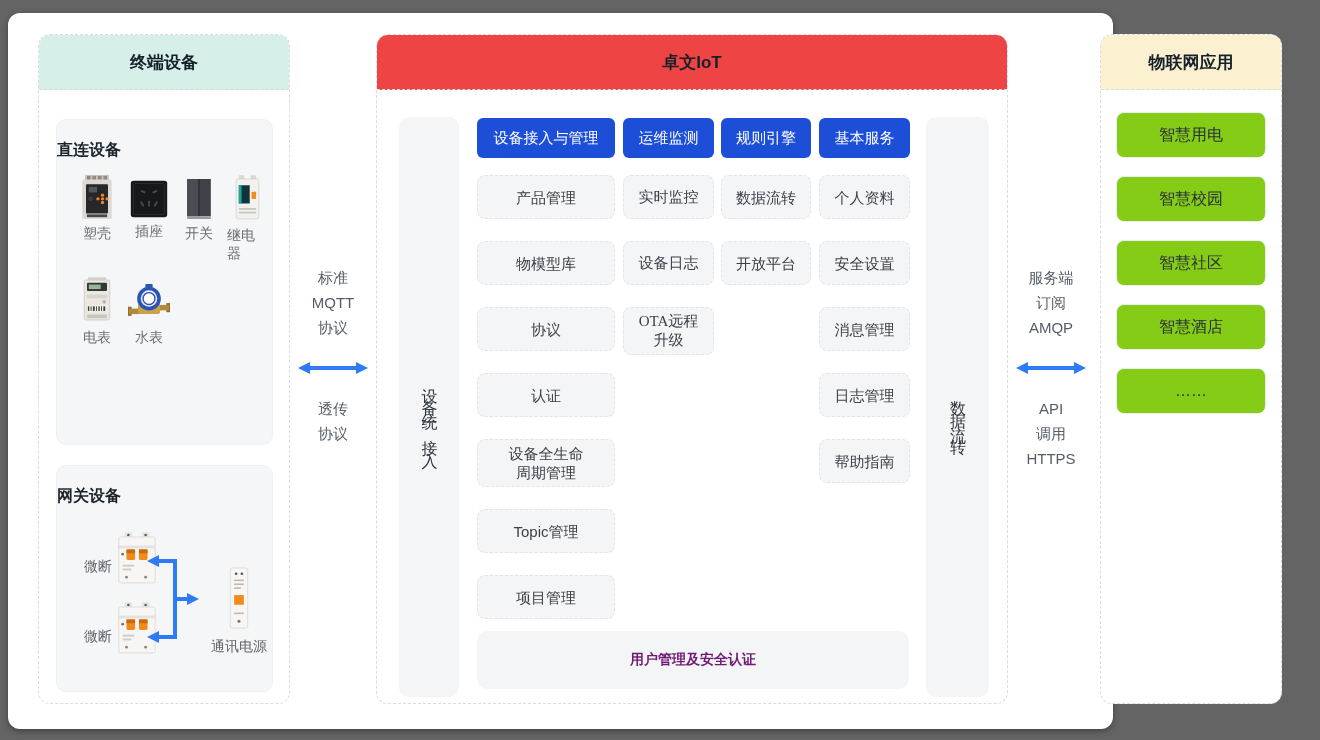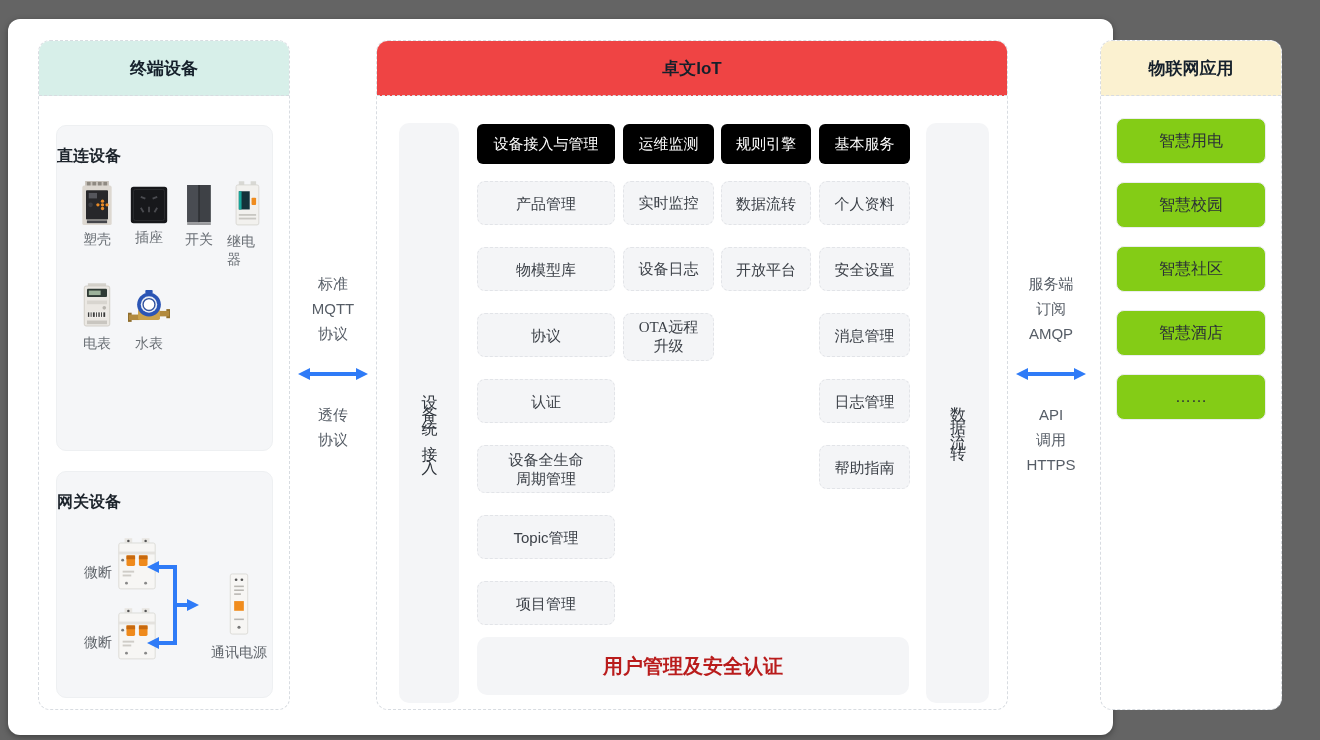--- a/index.html
+++ b/index.html
@@ -4,21 +4,21 @@
 <style>
   * { margin:0; padding:0; box-sizing:border-box; }
   html,body { width:1320px; height:740px; }
   body {
     background:#646464;
     font-family:"Liberation Sans","DejaVu Sans",sans-serif;
     overflow:hidden;
   }
   .page { position:relative; width:1320px; height:740px; }
   .card {
-    position:absolute; left:8px; top:19px; width:1105px; height:716px;
+    position:absolute; left:8px; top:13px; width:1105px; height:716px;
     background:#ffffff; border-radius:12px;
     box-shadow:0 2px 6px rgba(0,0,0,.35);
   }
   .panel {
     position:absolute;
     border:1px dashed #d8dce1;
     border-radius:12px;
     background:#ffffff;
   }
   .panel-header {
@@ -74,38 +74,38 @@
   .rail-text {
     writing-mode:vertical-rl; letter-spacing:13px; padding-top:13px;
     font-size:16px; color:#2f353c;
   }
   .col { position:absolute; top:83px; display:flex; flex-direction:column; }
   .col-1 { left:100px; width:138px; }
   .col-2 { left:246px; width:91px;font-family:Liberation Serif, serif; }
   .col-3 { left:344px; width:90px; }
   .col-4 { left:442px; width:91px; }
   .col-btn {
-    height:40px; border-radius:6px; background:#000000; color:#ffffff;
+    height:40px; border-radius:6px; background:#1d4ed8; color:#ffffff;
     display:flex; align-items:center; justify-content:center;
     font-size:15px; font-weight:500; margin-bottom:17px;
     border:none; white-space:nowrap;
   }
   .col-items { display:flex; flex-direction:column; gap:22px; }
   .item {
     min-height:44px; border-radius:8px; background:#f4f5f7;
     border:1px dashed #e2e4e8;
     display:flex; align-items:center; justify-content:center;
     font-size:15px; color:#3c4148; line-height:19px;
     text-align:center; white-space:pre-line; padding:4px 2px;
   }
   .footer-bar {
     position:absolute; left:100px; top:596px; width:432px; height:58px;
     background:#f4f5f7; border-radius:10px;
     display:flex; align-items:center; justify-content:center;
-    font-size:20px; font-weight:700; color:#b91c1c;
+    font-size:14px; font-weight:700; color:#701a75;
   }
 
   
   .apps-list { display:flex; flex-direction:column; gap:18px; padding:22px 15px 0 15px; }
   .app-item {
     height:46px; border-radius:8px; background:#84cc16; border:1px solid #ebedf0;
     display:flex; align-items:center; justify-content:center;
     font-size:16px; color:#2b3037;
   }
 </style>

